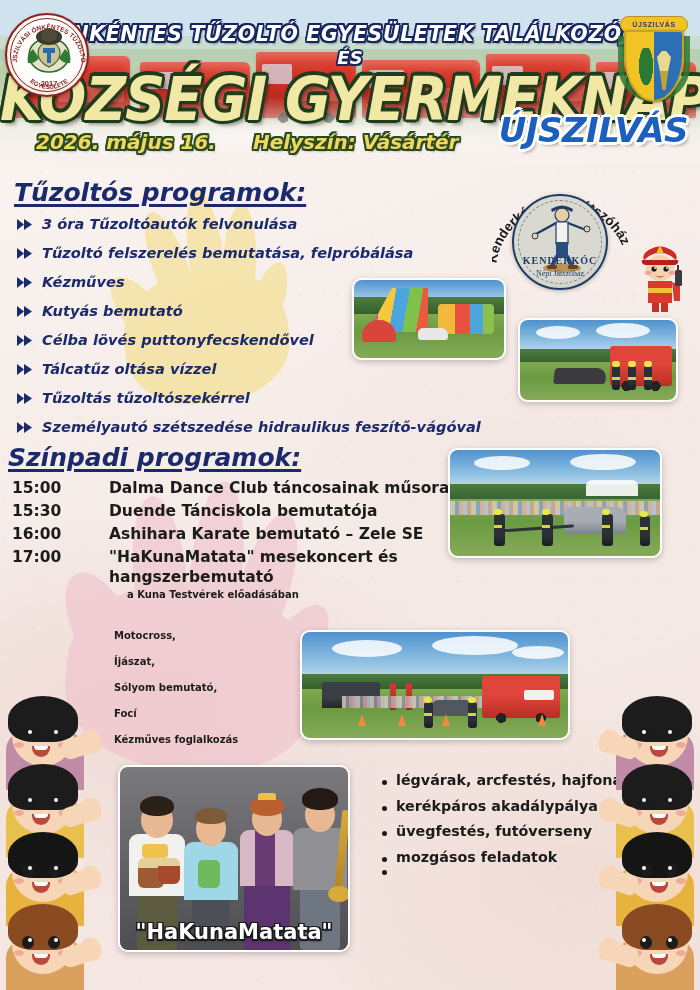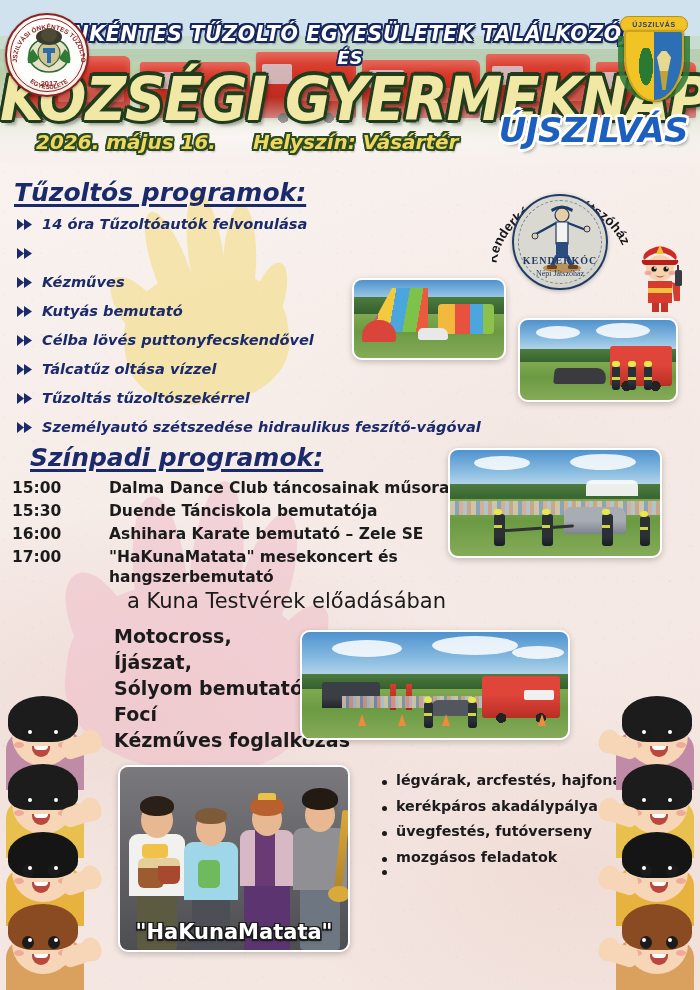--- a/index.html
+++ b/index.html
@@ -200,21 +200,21 @@
 
   
   .sec-head {
     position: absolute;
     font-family: "DejaVu Sans", sans-serif;
     font-weight: bold; font-style: italic; font-size: 25px;
     color: #1b2a6b; text-decoration: underline; text-underline-offset: 3px;
     text-decoration-thickness: 2.5px;
   }
   #fire-head { left: 14px; top: 178px; }
-  #stage-head { left: 30px; top: 443px; }
+  #stage-head { left: 8px; top: 443px; }
 
   
   #fire-list { position: absolute; left: 16px; top: 214px; width: 520px; }
   .fire-item {
     display: flex; align-items: flex-start; gap: 8px;
     margin-bottom: 4px; height: 25px;
   }
   .arrow-icon { flex: 0 0 auto; margin-top: 3px; }
   .fire-text {
     font-family: "DejaVu Sans", sans-serif;
@@ -230,29 +230,29 @@
     font-family: "DejaVu Sans", sans-serif;
     font-weight: bold; font-size: 15.5px; color: #1b1b1b;
   }
   .stage-name {
     font-family: "DejaVu Sans", sans-serif;
     font-weight: bold; font-size: 15.5px; color: #1b1b1b; line-height: 20px;
   }
   .stage-sub {
     margin-left: 97px; margin-top: -1px;
     font-family: "DejaVu Sans", sans-serif;
-    font-weight: normal; font-size: 21px; color: #1b1b1b;
+    font-weight: bold; font-size: 10px; color: #1b1b1b;
     padding-left: 18px;
   }
 
   
   #extras { position: absolute; left: 114px; top: 623px; }
   .extra-line {
     font-family: "DejaVu Sans", sans-serif;
-    font-weight: bold; font-size: 19px; color: #1b1b1b;
+    font-weight: bold; font-size: 10px; color: #1b1b1b;
     line-height: 26px; white-space: nowrap;
   }
 
   
   #bullets { position: absolute; left: 382px; top: 768px; width: 250px; }
   .bullet-line {
     display: flex; align-items: baseline; gap: 9px;
     font-family: "DejaVu Sans", sans-serif;
     font-weight: bold; font-size: 14.3px; color: #1b1b1b;
     line-height: 25.5px; white-space: nowrap;
@@ -581,28 +581,29 @@
   </div>
 
   <div class="sec-head" id="fire-head">Tűzoltós programok:</div>
   <div id="fire-list">
     <div class="fire-item">
       <span class="arrow-icon">
         <svg width="18" height="13" viewBox="0 0 18 13">
             <path d="M1 1 L8 6.5 L1 12 Z M8 1 L16 6.5 L8 12 Z" fill="#1b2a6b"></path>
           </svg>
       </span>
-      <span class="fire-text">14 óra Tűzoltóautók felvonulása</span>
+      <span class="fire-text">3 óra Tűzoltóautók felvonulása</span>
     </div>
     <div class="fire-item">
       <span class="arrow-icon">
         <svg width="18" height="13" viewBox="0 0 18 13">
             <path d="M1 1 L8 6.5 L1 12 Z M8 1 L16 6.5 L8 12 Z" fill="#1b2a6b"></path>
           </svg>
       </span>
+      <span class="fire-text">Tűzoltó felszerelés bemutatása, felpróbálása</span>
     </div>
     <div class="fire-item">
       <span class="arrow-icon">
         <svg width="18" height="13" viewBox="0 0 18 13">
             <path d="M1 1 L8 6.5 L1 12 Z M8 1 L16 6.5 L8 12 Z" fill="#1b2a6b"></path>
           </svg>
       </span>
       <span class="fire-text">Kézműves</span>
     </div>
     <div class="fire-item">

